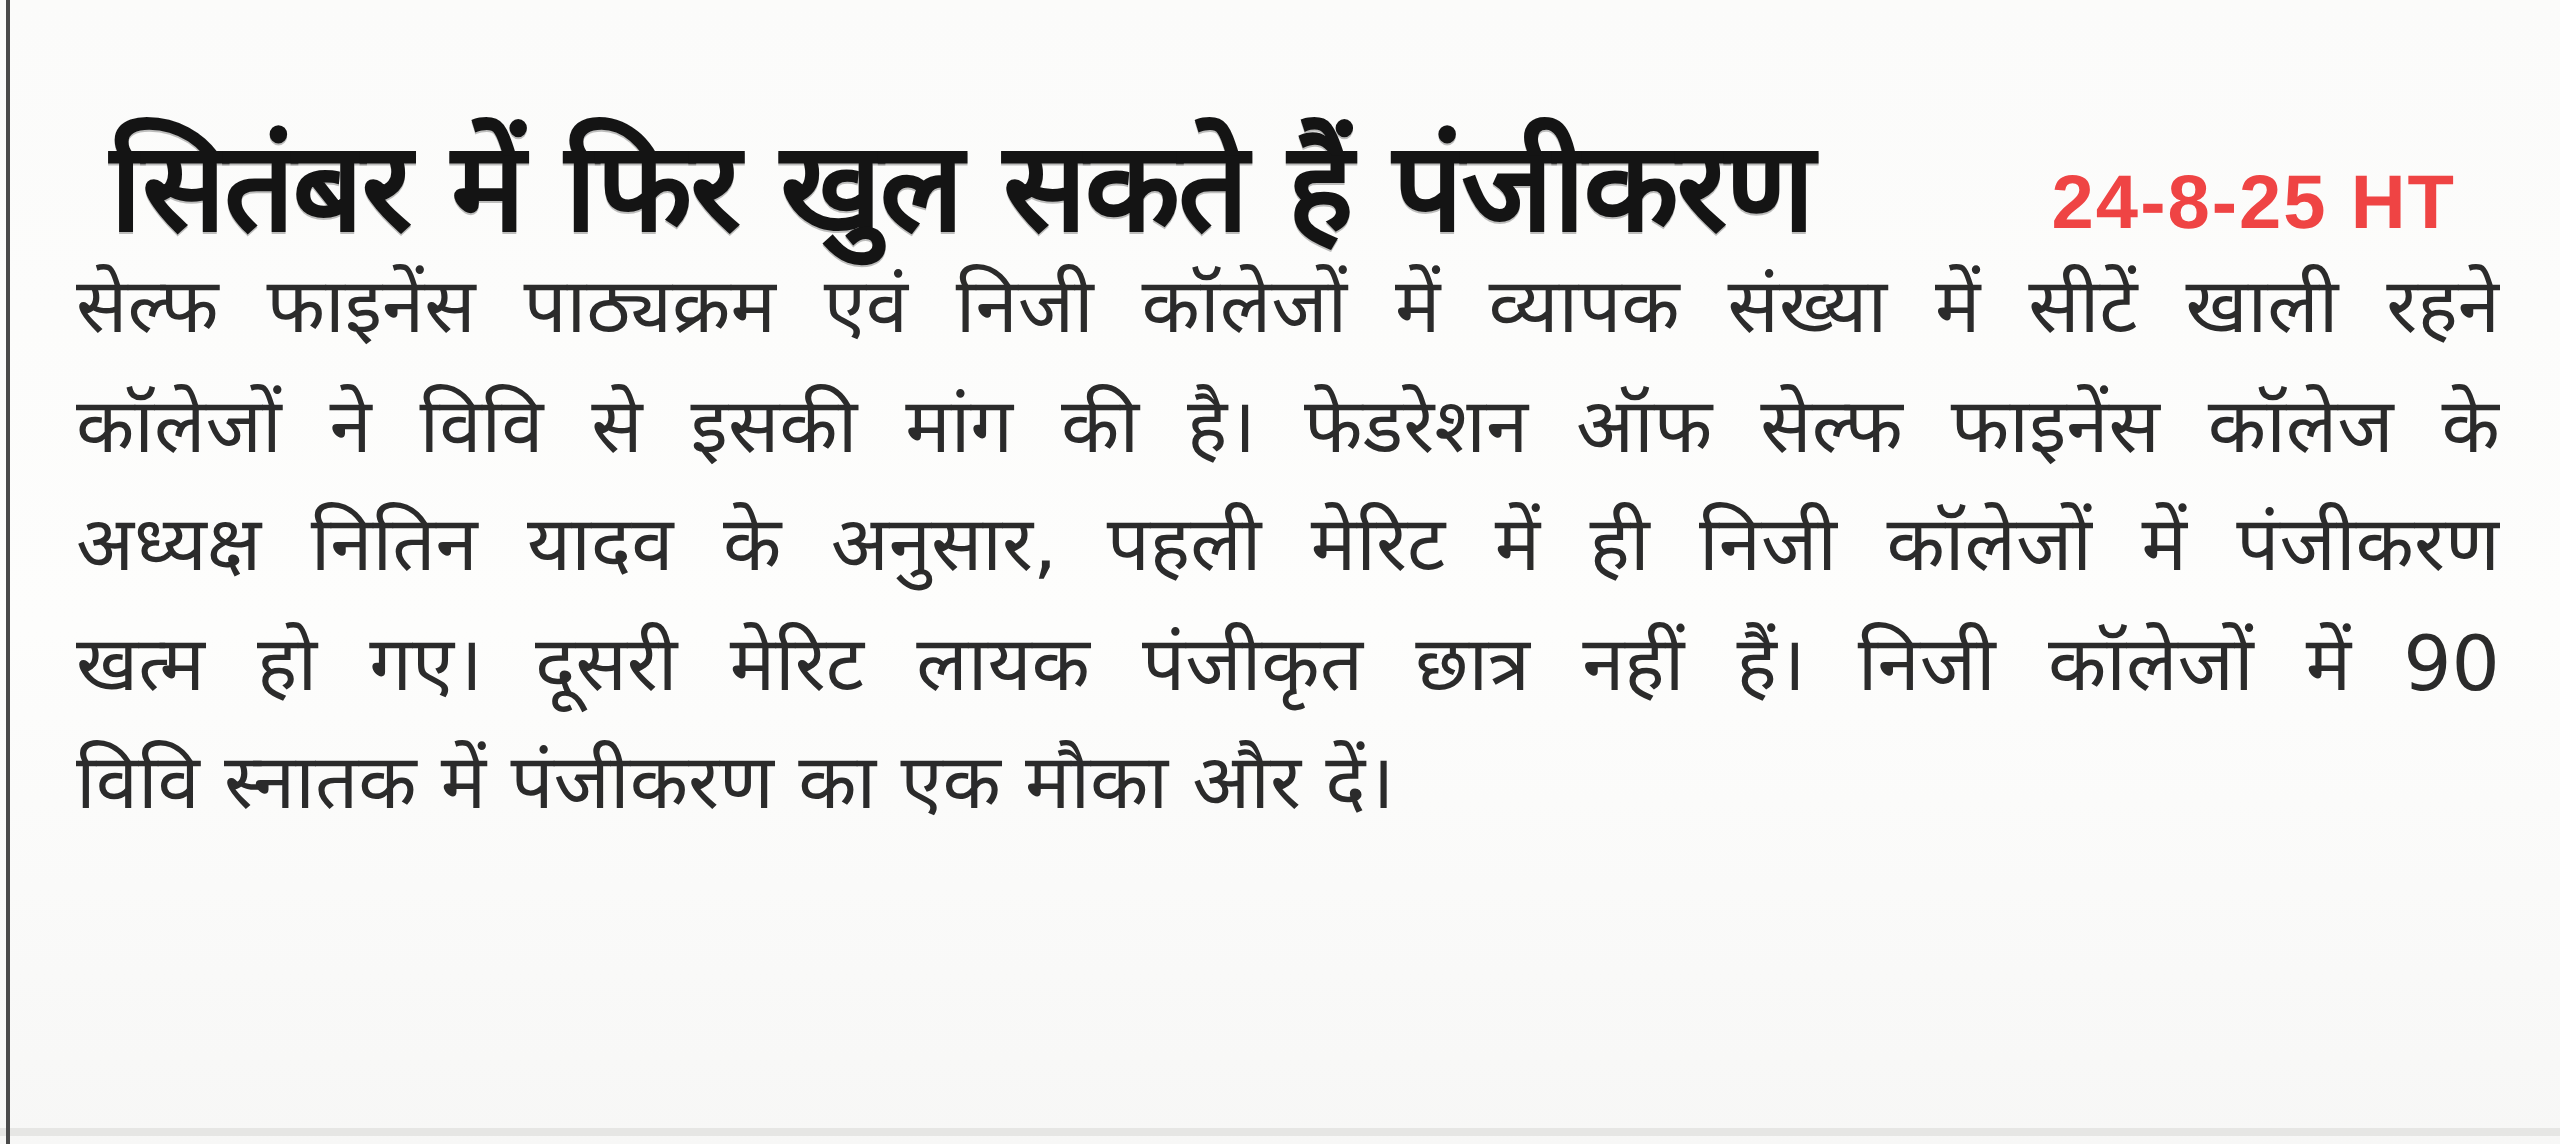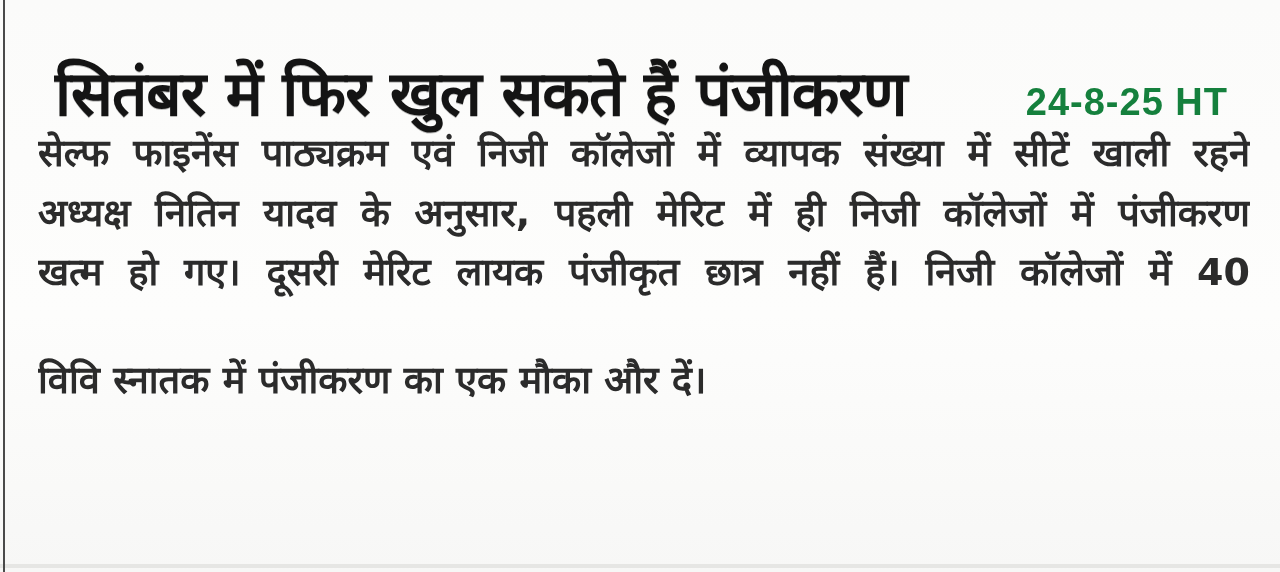--- a/index.html
+++ b/index.html
@@ -55,60 +55,60 @@
     z-index: 2;
     text-shadow: 0 1px 0 rgba(0,0,0,0.25);
   }
   .date-stamp {
     position: absolute;
     right: 52px;
     top: 80px;
     font-size: 38px;
     line-height: 44px;
     font-weight: 700;
-    color: #15803d;
+    color: #ef4444;
     letter-spacing: 1px;
     z-index: 2;
     font-family: "Liberation Sans", sans-serif;
   }
   .article-body {
     position: absolute;
     left: 38px;
     top: 124px;
     width: 1212px;
     color: #2b2b2b;
     font-size: 38px;
-    font-weight: 700;
+    font-weight: 400;
     z-index: 2;
   }
   .body-line {
     line-height: 59.5px;
     height: 59.5px;
     overflow: hidden;
     text-align: justify;
     text-align-last: justify;
     -moz-text-align-last: justify;
   }
   .body-line.last {
     text-align-last: left;
-    margin-top: 48px;
     -moz-text-align-last: left;
   }
 </style>
 </head>
 <body>
 
 <div class="page">
   <div class="left-edge"></div>
 
   <h1 class="headline">सितंबर में फिर खुल सकते हैं पंजीकरण</h1>
 
   <div class="date-stamp">24-8-25 HT</div>
 
   <div class="article-body">
     <div class="body-line">सेल्फ फाइनेंस पाठ्यक्रम एवं निजी कॉलेजों में व्यापक संख्या में सीटें खाली रहने</div>
+    <div class="body-line">कॉलेजों ने विवि से इसकी मांग की है। फेडरेशन ऑफ सेल्फ फाइनेंस कॉलेज के</div>
     <div class="body-line">अध्यक्ष नितिन यादव के अनुसार, पहली मेरिट में ही निजी कॉलेजों में पंजीकरण</div>
-    <div class="body-line">खत्म हो गए। दूसरी मेरिट लायक पंजीकृत छात्र नहीं हैं। निजी कॉलेजों में 40</div>
+    <div class="body-line">खत्म हो गए। दूसरी मेरिट लायक पंजीकृत छात्र नहीं हैं। निजी कॉलेजों में 90</div>
     <div class="body-line last">विवि स्नातक में पंजीकरण का एक मौका और दें।</div>
   </div>
 
   <div class="bottom-shadow"></div>
 </div>
 
 </body></html>

